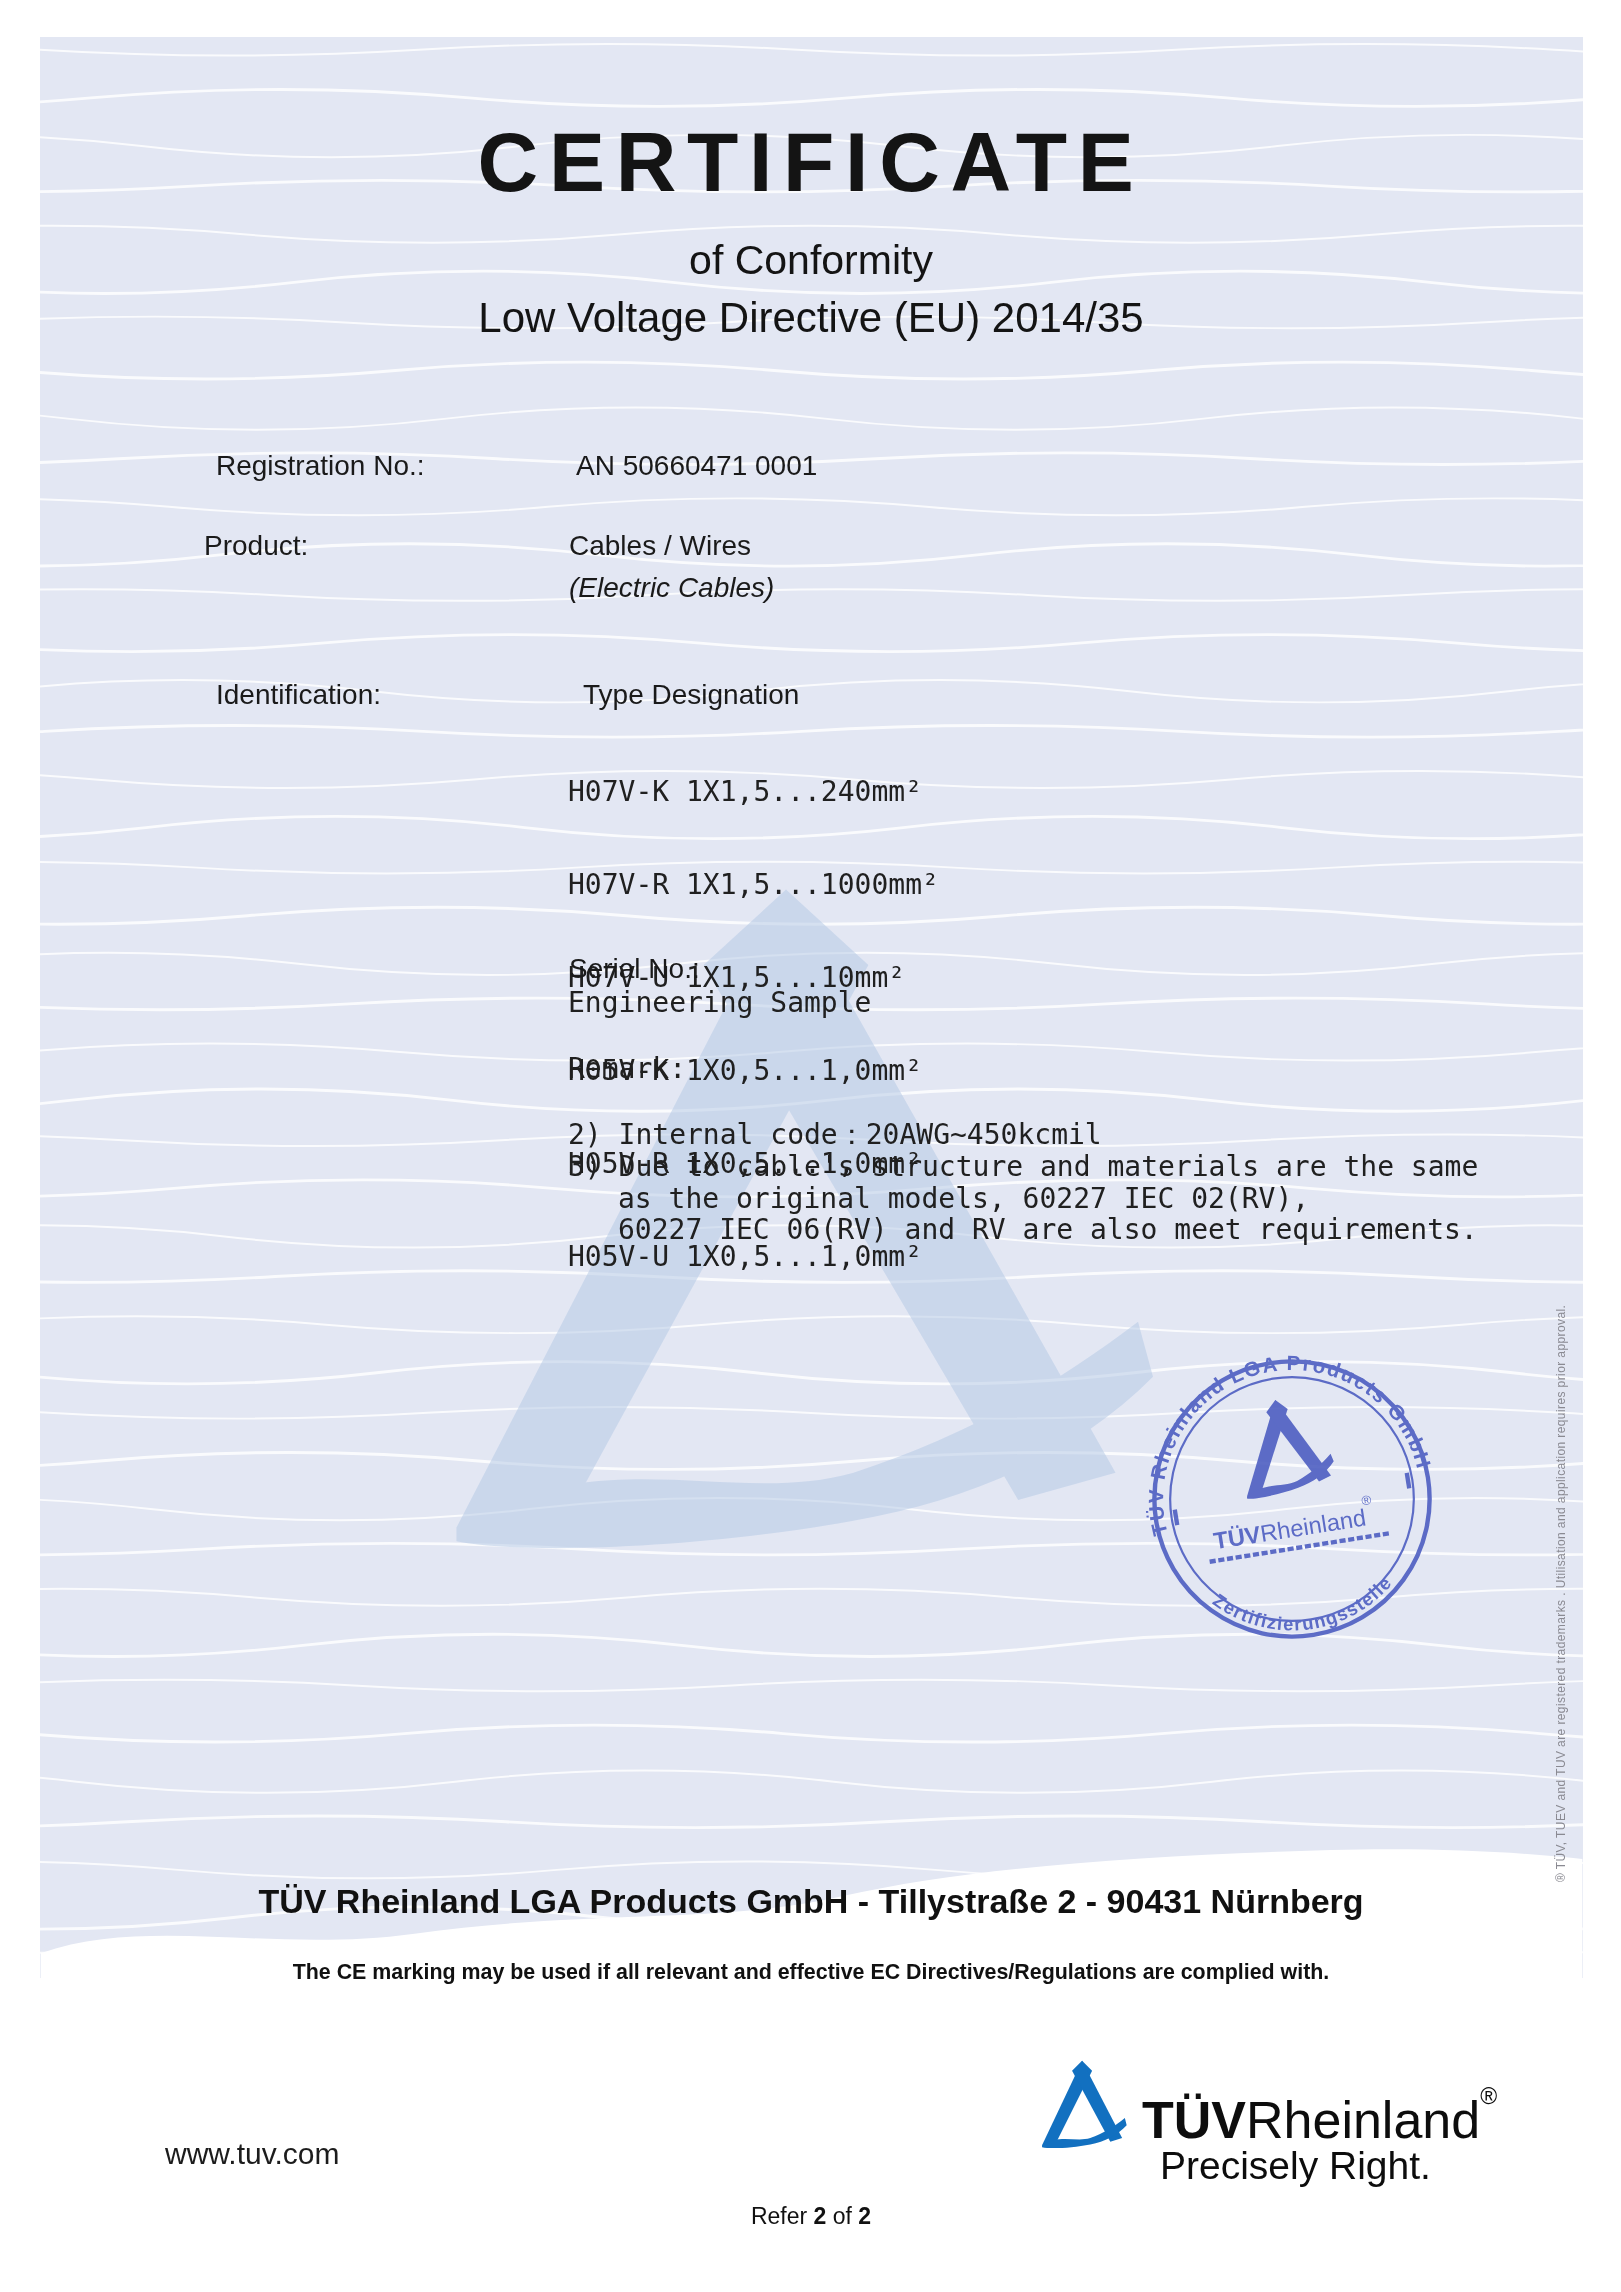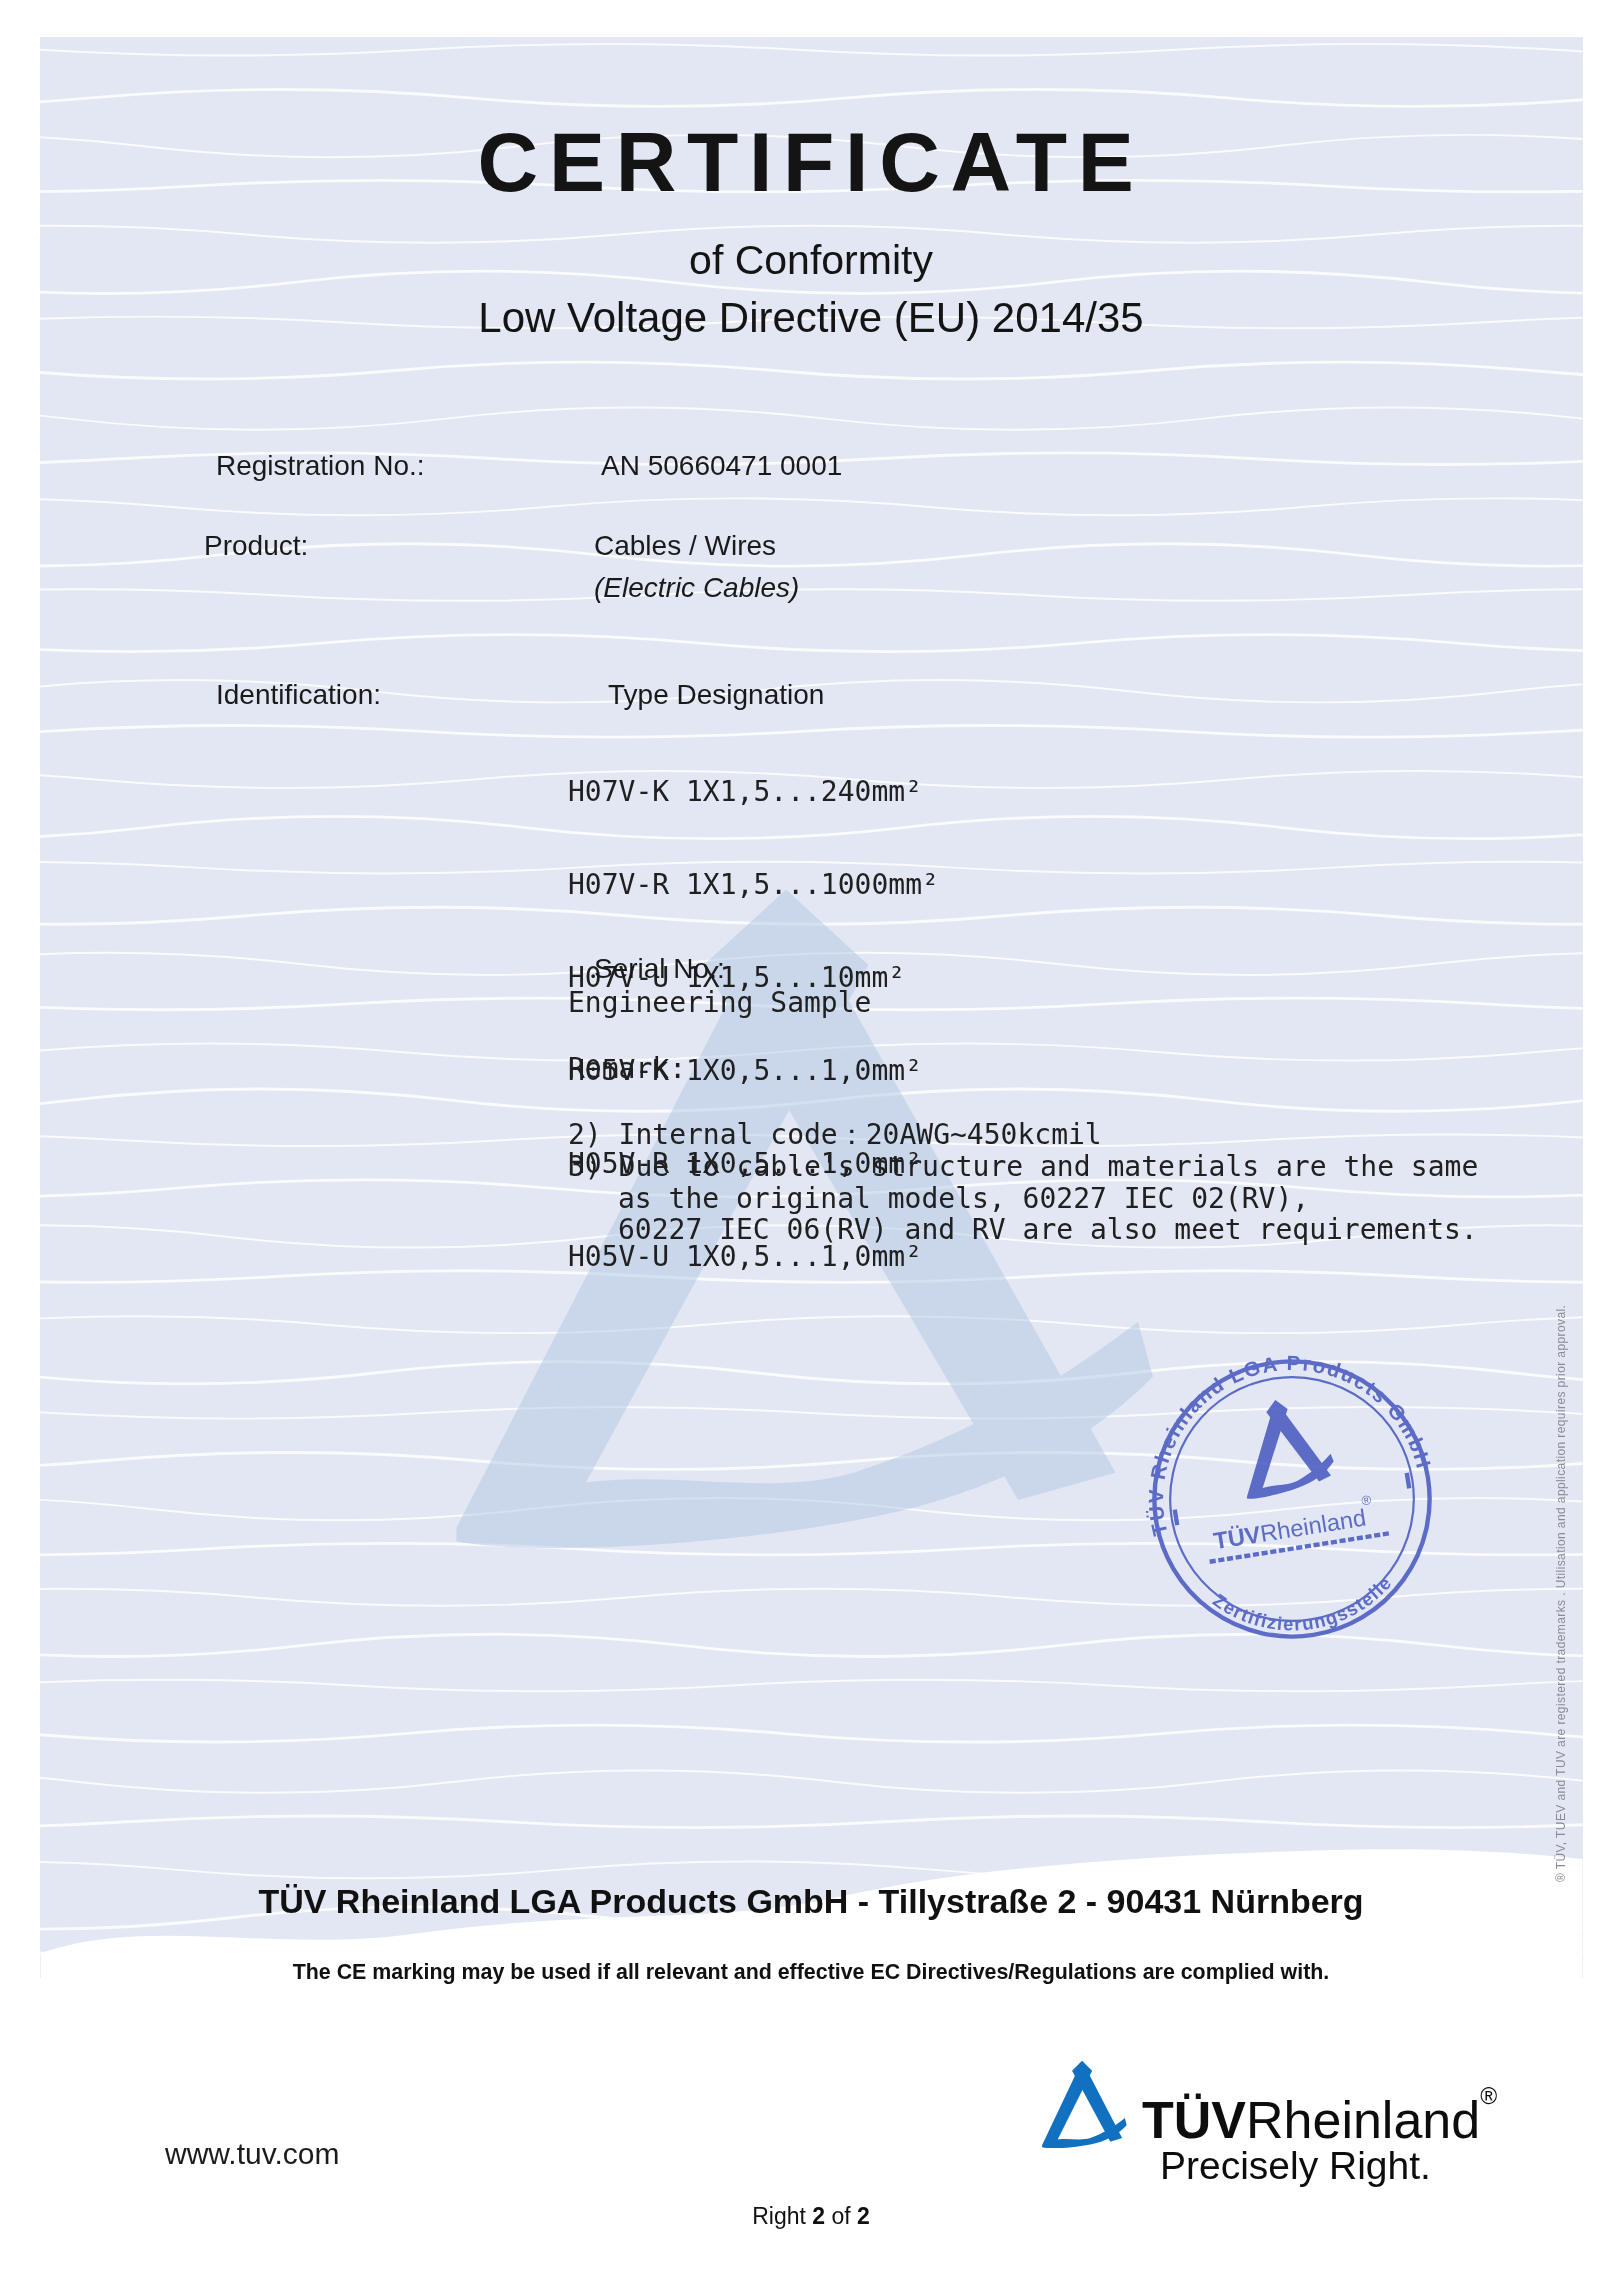--- a/index.html
+++ b/index.html
@@ -10,21 +10,21 @@
   #wave-svg{position:absolute;left:0;top:0;}
   #watermark{position:absolute;left:419px;top:869px;width:749px;height:686px;opacity:.55;color:#b7cbe6;}
   #bottom-cover{position:absolute;left:40px;top:1818px;}
   
   .abs{position:absolute;}
   .center{left:0;width:1622px;text-align:center;}
   .title{font-size:84px;letter-spacing:10.7px;font-weight:600;color:#141414;}
   .sub1{font-size:41px;color:#141414;}
   .sub2{font-size:42px;color:#141414;}
   .lbl{font-weight:normal;font-size:28px;}
-  .val{font-size:28px;margin-left:25px;}
+  .val{font-size:28px;}
   .italic{font-style:italic;}
   .mono{font-family:"DejaVu Sans Mono",monospace;font-size:28px;color:#202020;white-space:pre;}
   .monoblock{line-height:31px;}
   .issuer{font-size:34px;font-weight:bold;color:#111;}
   .ce{font-size:21.4px;font-weight:bold;color:#111;}
   .site{font-size:30px;color:#1c1c1c;}
   .pageinfo{font-size:23px;color:#111;}
   .pageinfo b{font-weight:bold;}
   .side-note{position:absolute;left:1554px;top:1882px;width:740px;transform-origin:0 0;
              transform:rotate(-90deg);font-size:12px;color:#8a8a92;letter-spacing:0.4px;}
@@ -173,20 +173,20 @@
 
   <svg class="abs" style="left:1032px;top:2058px;color:#1270c0" width="102" height="91" viewBox="0 0 100 100">
     <use href="#tuv-logo" x="0" y="0" width="100" height="100"></use>
   </svg>
   <div class="abs brandword" style="left:1142px;top:2083px">
     <span class="b">TÜV</span><span>Rheinland</span><sup>®</sup>
   </div>
   <div class="abs tagline" style="left:1146px;top:2144px">Precisely Right.</div>
 
   <div class="abs center pageinfo" style="top:2203px">
-    <span>Right</span>
+    <span>Refer</span>
     <b>2</b>
     <span>of</span>
     <b>2</b>
   </div>
 
 </div>
 
 
 </body></html>

